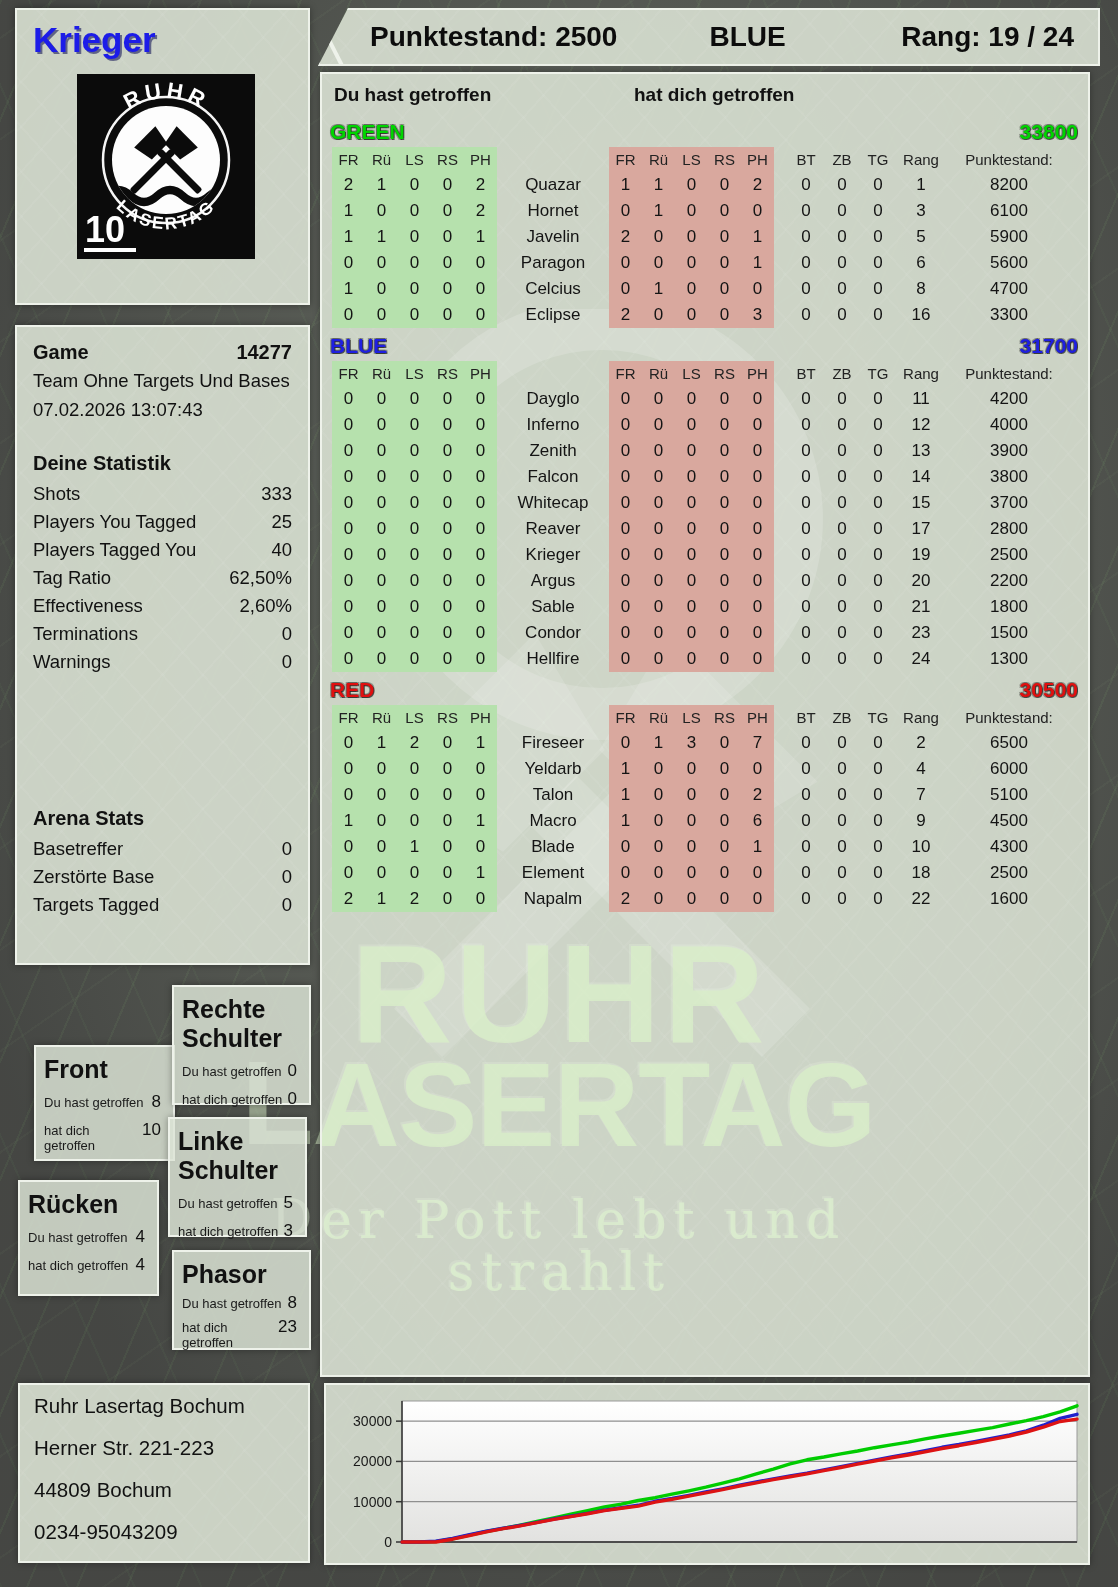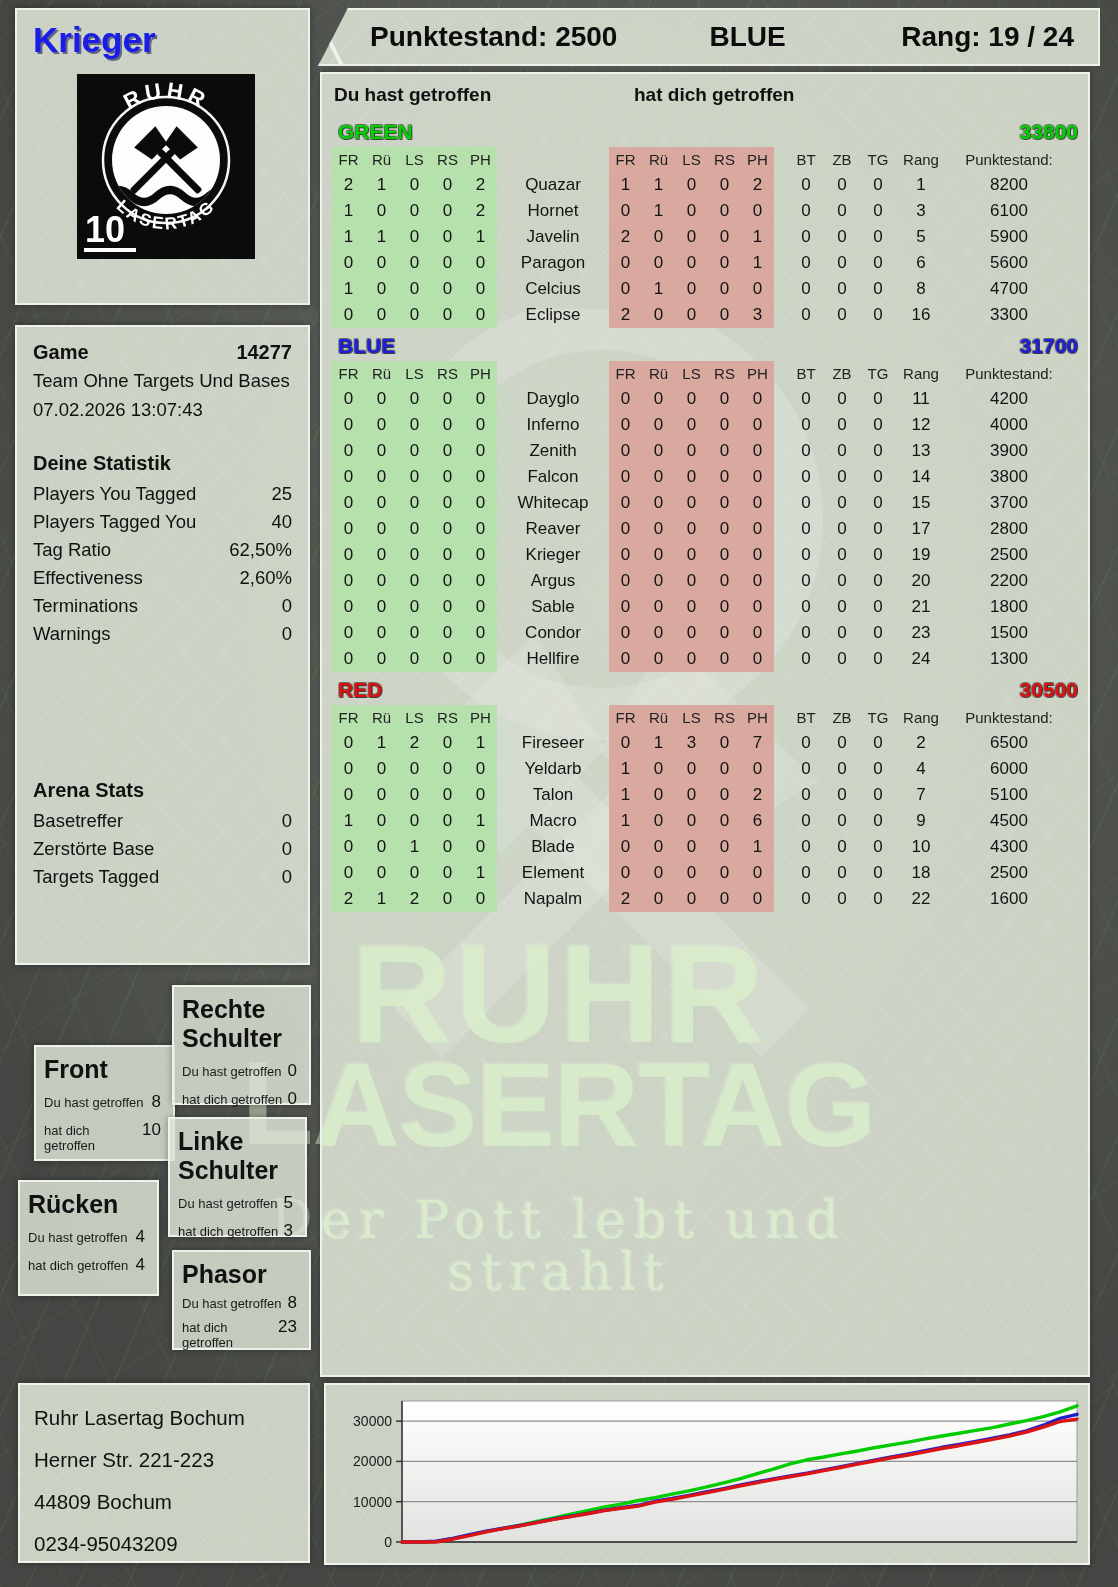--- a/index.html
+++ b/index.html
@@ -70,21 +70,21 @@
   .bp-label{font-size:13px;color:#1a1a1a;}
   .bp-val{font-size:17px;padding-right:4px;}
 
   
   .main-panel{left:320px;top:72px;width:770px;height:1305px;overflow:hidden;padding:6px 0 0 0;}
   .hits-header{position:relative;height:30px;margin-top:4px;}
   .hits-header span{position:absolute;font-size:19px;font-weight:bold;}
   .hh-you{left:12px;} .hh-them{left:312px;}
 
   .team-section{margin-top:3px;}
-  .theader{display:flex;justify-content:space-between;align-items:center;height:30px;padding:0 10px 0 16px;}
+  .theader{display:flex;justify-content:space-between;align-items:center;height:30px;padding:0 10px 0 8px;}
   .tname,.ttotal{
     font-size:21px;font-weight:bold;
     text-shadow:1px 1px 0 rgba(0,0,0,.6),-1px -1px 0 rgba(0,0,0,.3),1px -1px 0 rgba(0,0,0,.3),-1px 1px 0 rgba(0,0,0,.3);
   }
   .trow{
     display:grid;margin:0 10px;
     grid-template-columns:repeat(5,33px) 112px repeat(5,33px) 14px repeat(3,36px) 50px 1fr;
     align-items:center;height:26px;
   }
   .trow span{text-align:center;font-size:17px;color:#141414;}
@@ -100,21 +100,21 @@
 
   
   .wm{position:absolute;width:695px;text-align:center;line-height:1;font-weight:bold;color:#d9eec9;pointer-events:none;}
   .wm-page{left:210px;top:922px;z-index:1;opacity:.52;}
   .wm-panel{left:-110px;top:850px;z-index:1;opacity:.82;}
   .wm .l1{font-size:140px;letter-spacing:3px;height:122px;}
   .wm .l2{font-size:118px;letter-spacing:-1px;height:122px;}
   .wm .l3{font-family:"DejaVu Serif",serif;font-weight:normal;font-size:52px;letter-spacing:7px;margin-top:26px;color:#dcefcf;}
 
   
-  .address-panel{left:18px;top:1383px;width:292px;height:180px;padding:12px 14px;}
+  .address-panel{left:18px;top:1383px;width:292px;height:180px;padding:0 14px;}
   .addr-line{font-size:20.5px;height:42px;display:flex;align-items:center;}
   .chart-panel{left:324px;top:1383px;width:766px;height:182px;}
   .chart-panel svg{position:absolute;left:6px;top:7px;}
 </style>
 </head>
 <body>
 
 <div id="page">
 
   <div class="wm wm-page">
@@ -172,20 +172,24 @@
     <div class="kv bold">
       <span>Game</span>
       <span>14277</span>
     </div>
     <div class="plain-line">Team Ohne Targets Und Bases</div>
     <div class="plain-line">07.02.2026 13:07:43</div>
     <div class="spacer24"></div>
     <div class="sec-title">Deine Statistik</div>
     <div id="stats-rows">
         <div class="kv28">
+          <span>Shots</span>
+          <span>333</span>
+        </div>
+        <div class="kv28">
           <span>Players You Tagged</span>
           <span>25</span>
         </div>
         <div class="kv28">
           <span>Players Tagged You</span>
           <span>40</span>
         </div>
         <div class="kv28">
           <span>Tag Ratio</span>
           <span>62,50%</span>

